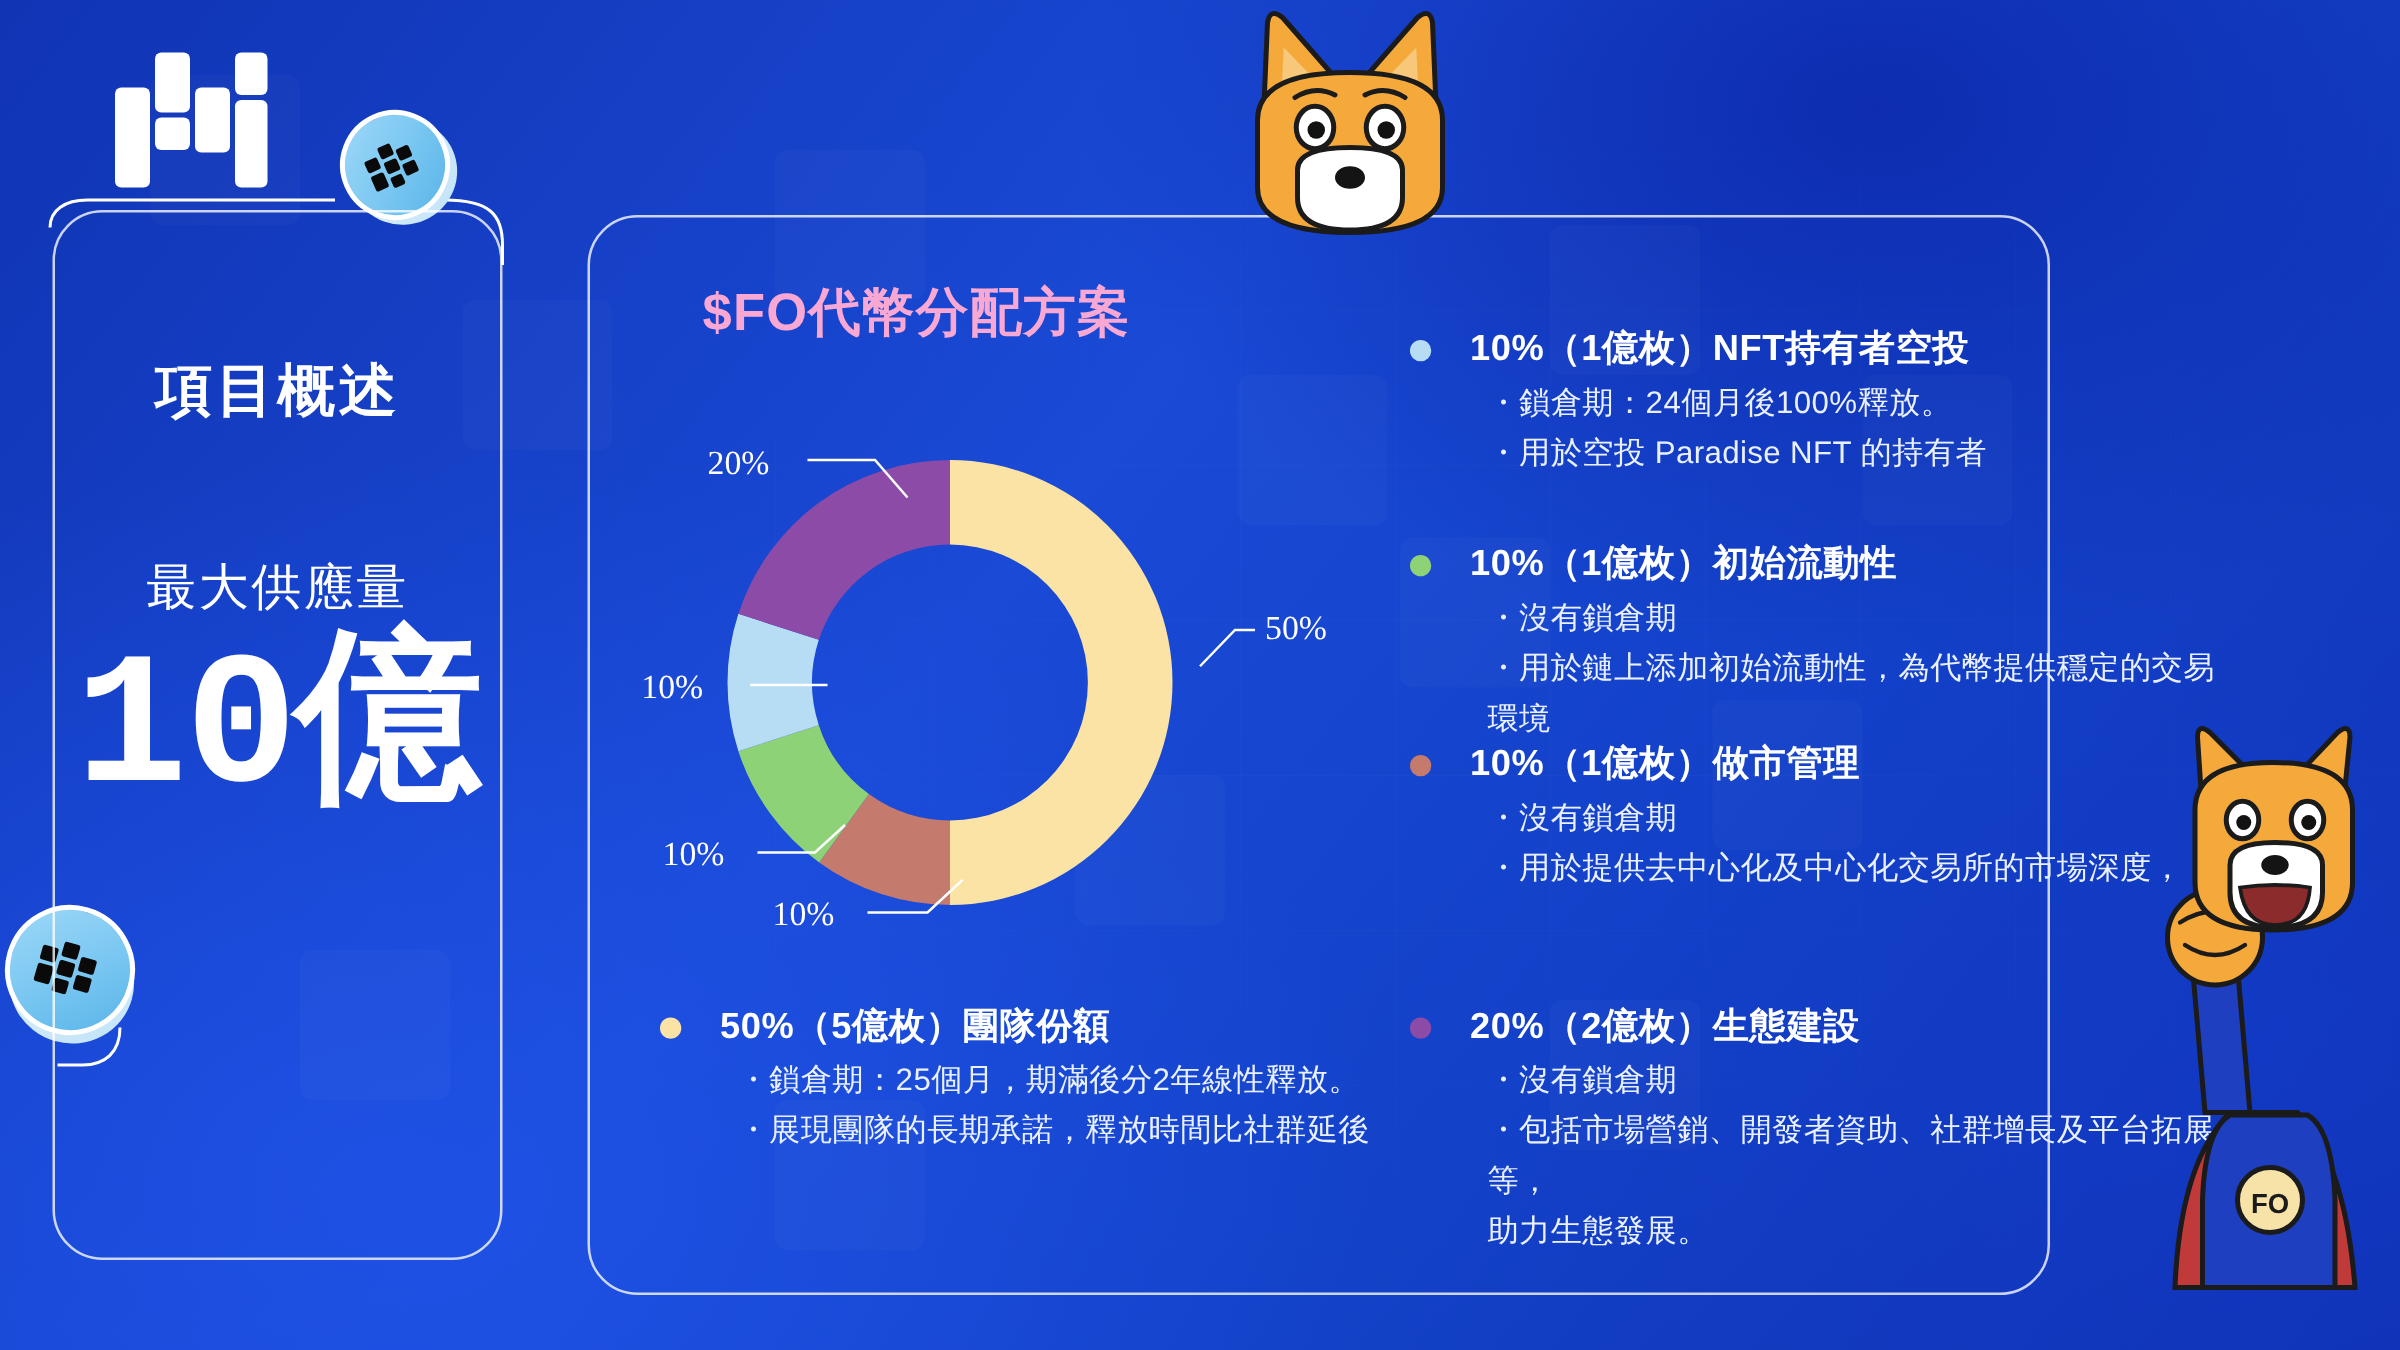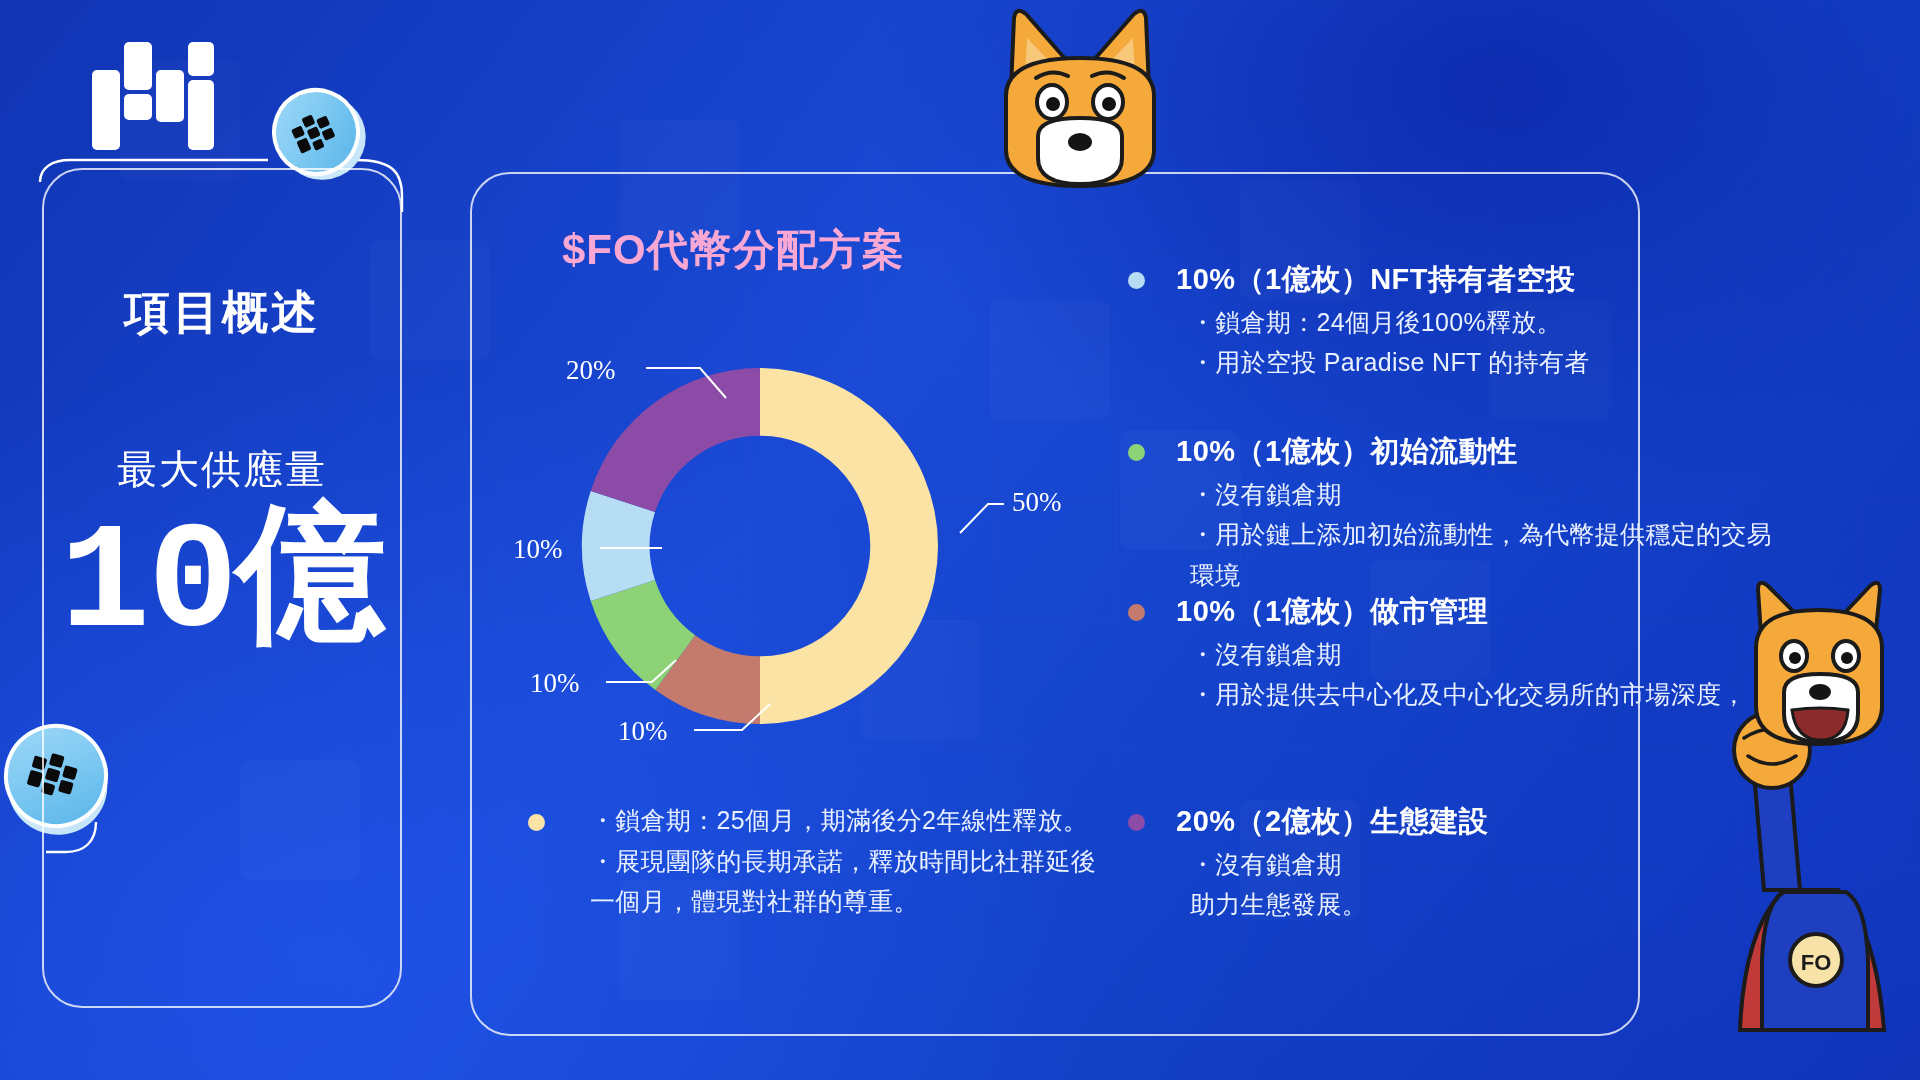--- a/index.html
+++ b/index.html
@@ -203,28 +203,29 @@
   <span class="dot" style="background: rgb(196, 122, 108);"></span>
   <div class="head">10%（1億枚）做市管理</div>
   <div class="sub">・沒有鎖倉期</div>
   <div class="sub">・用於提供去中心化及中心化交易所的市場深度，</div>
 </div>
 
 <div class="item" id="item-eco">
   <span class="dot" style="background: rgb(141, 75, 168);"></span>
   <div class="head">20%（2億枚）生態建設</div>
   <div class="sub">・沒有鎖倉期</div>
+  <div class="sub">・包括市場營銷、開發者資助、社群增長及平台拓展等，</div>
   <div class="sub">助力生態發展。</div>
 </div>
 
 <div class="item" id="item-team">
   <span class="dot" style="background: rgb(250, 227, 164);"></span>
+  <div class="head">50%（5億枚）團隊份額</div>
   <div class="sub">・鎖倉期：25個月，期滿後分2年線性釋放。</div>
   <div class="sub">・展現團隊的長期承諾，釋放時間比社群延後</div>
-  <div class="sub">一個月，體現對社群的尊重。</div>
 </div>
 
 <svg id="fox-head" viewBox="0 0 200 190">
 
   <path d="M30 112 L34 18 Q36 6 46 14 L88 62 Z" fill="#F5A93B" stroke="#1b1b1b" stroke-width="4" stroke-linejoin="round"></path>
   <path d="M170 112 L166 18 Q164 6 154 14 L112 62 Z" fill="#F5A93B" stroke="#1b1b1b" stroke-width="4" stroke-linejoin="round"></path>
   <path d="M44 98 L47 38 L78 70 Z" fill="#f7c879"></path>
   <path d="M156 98 L153 38 L122 70 Z" fill="#f7c879"></path>
 
   <path d="M26 96 Q26 58 100 58 Q174 58 174 96 L174 150 Q174 186 100 186 Q26 186 26 150 Z" fill="#F5A93B" stroke="#1b1b1b" stroke-width="4"></path>

